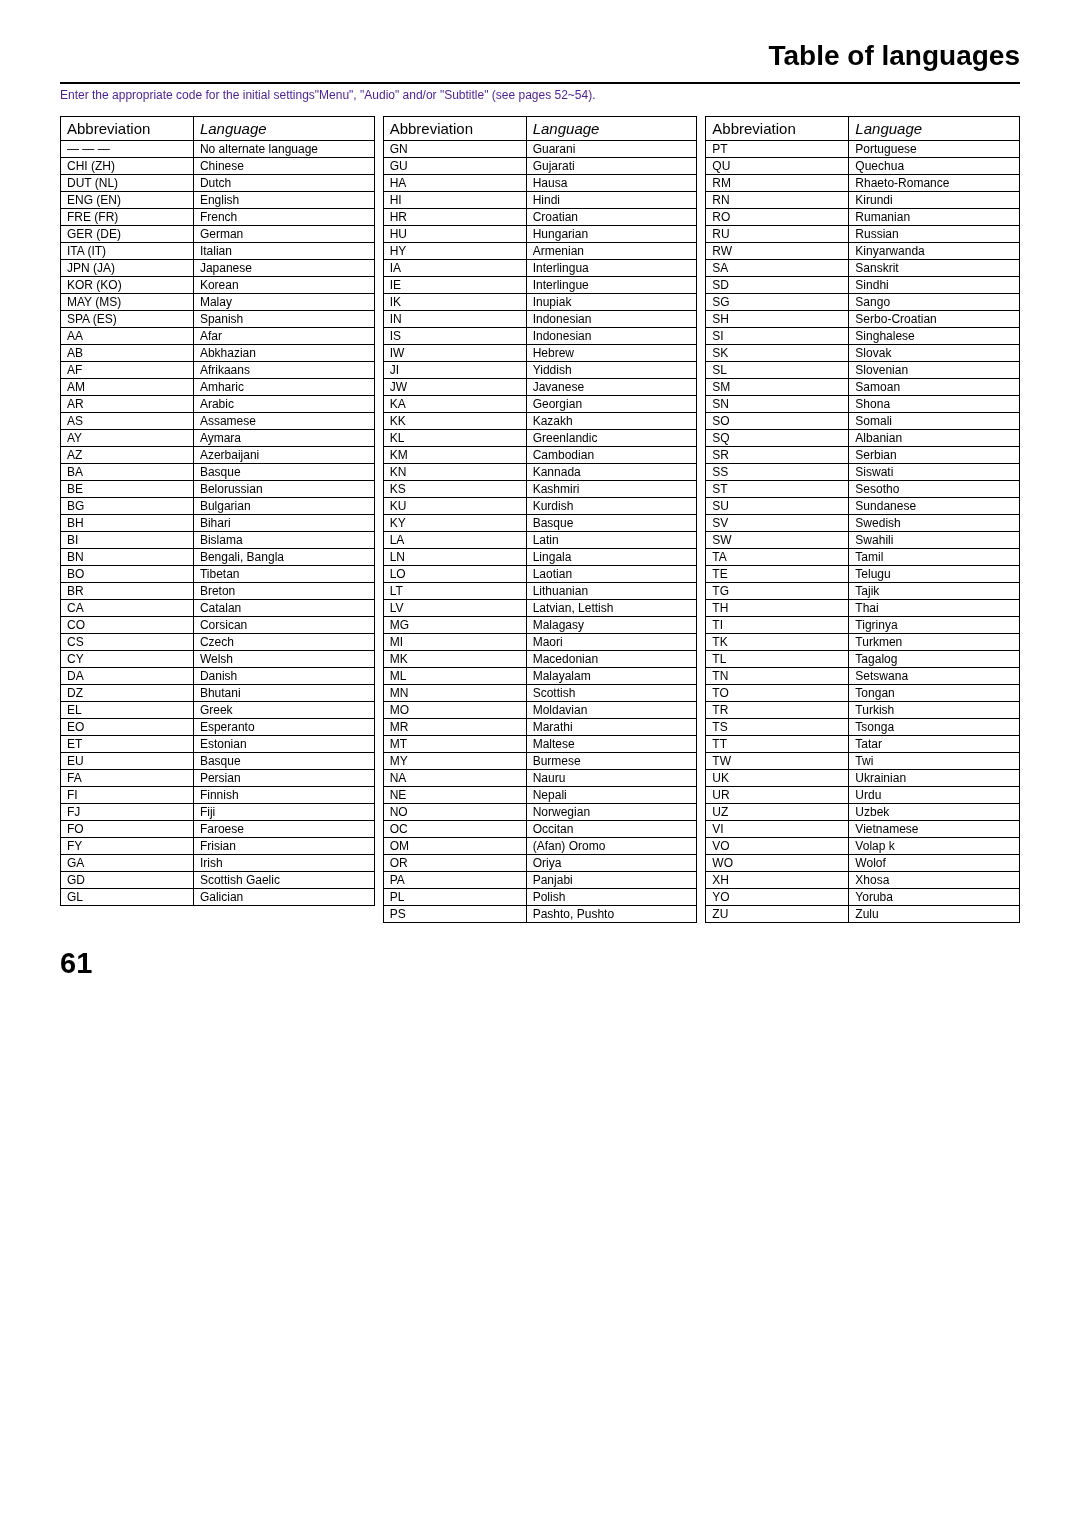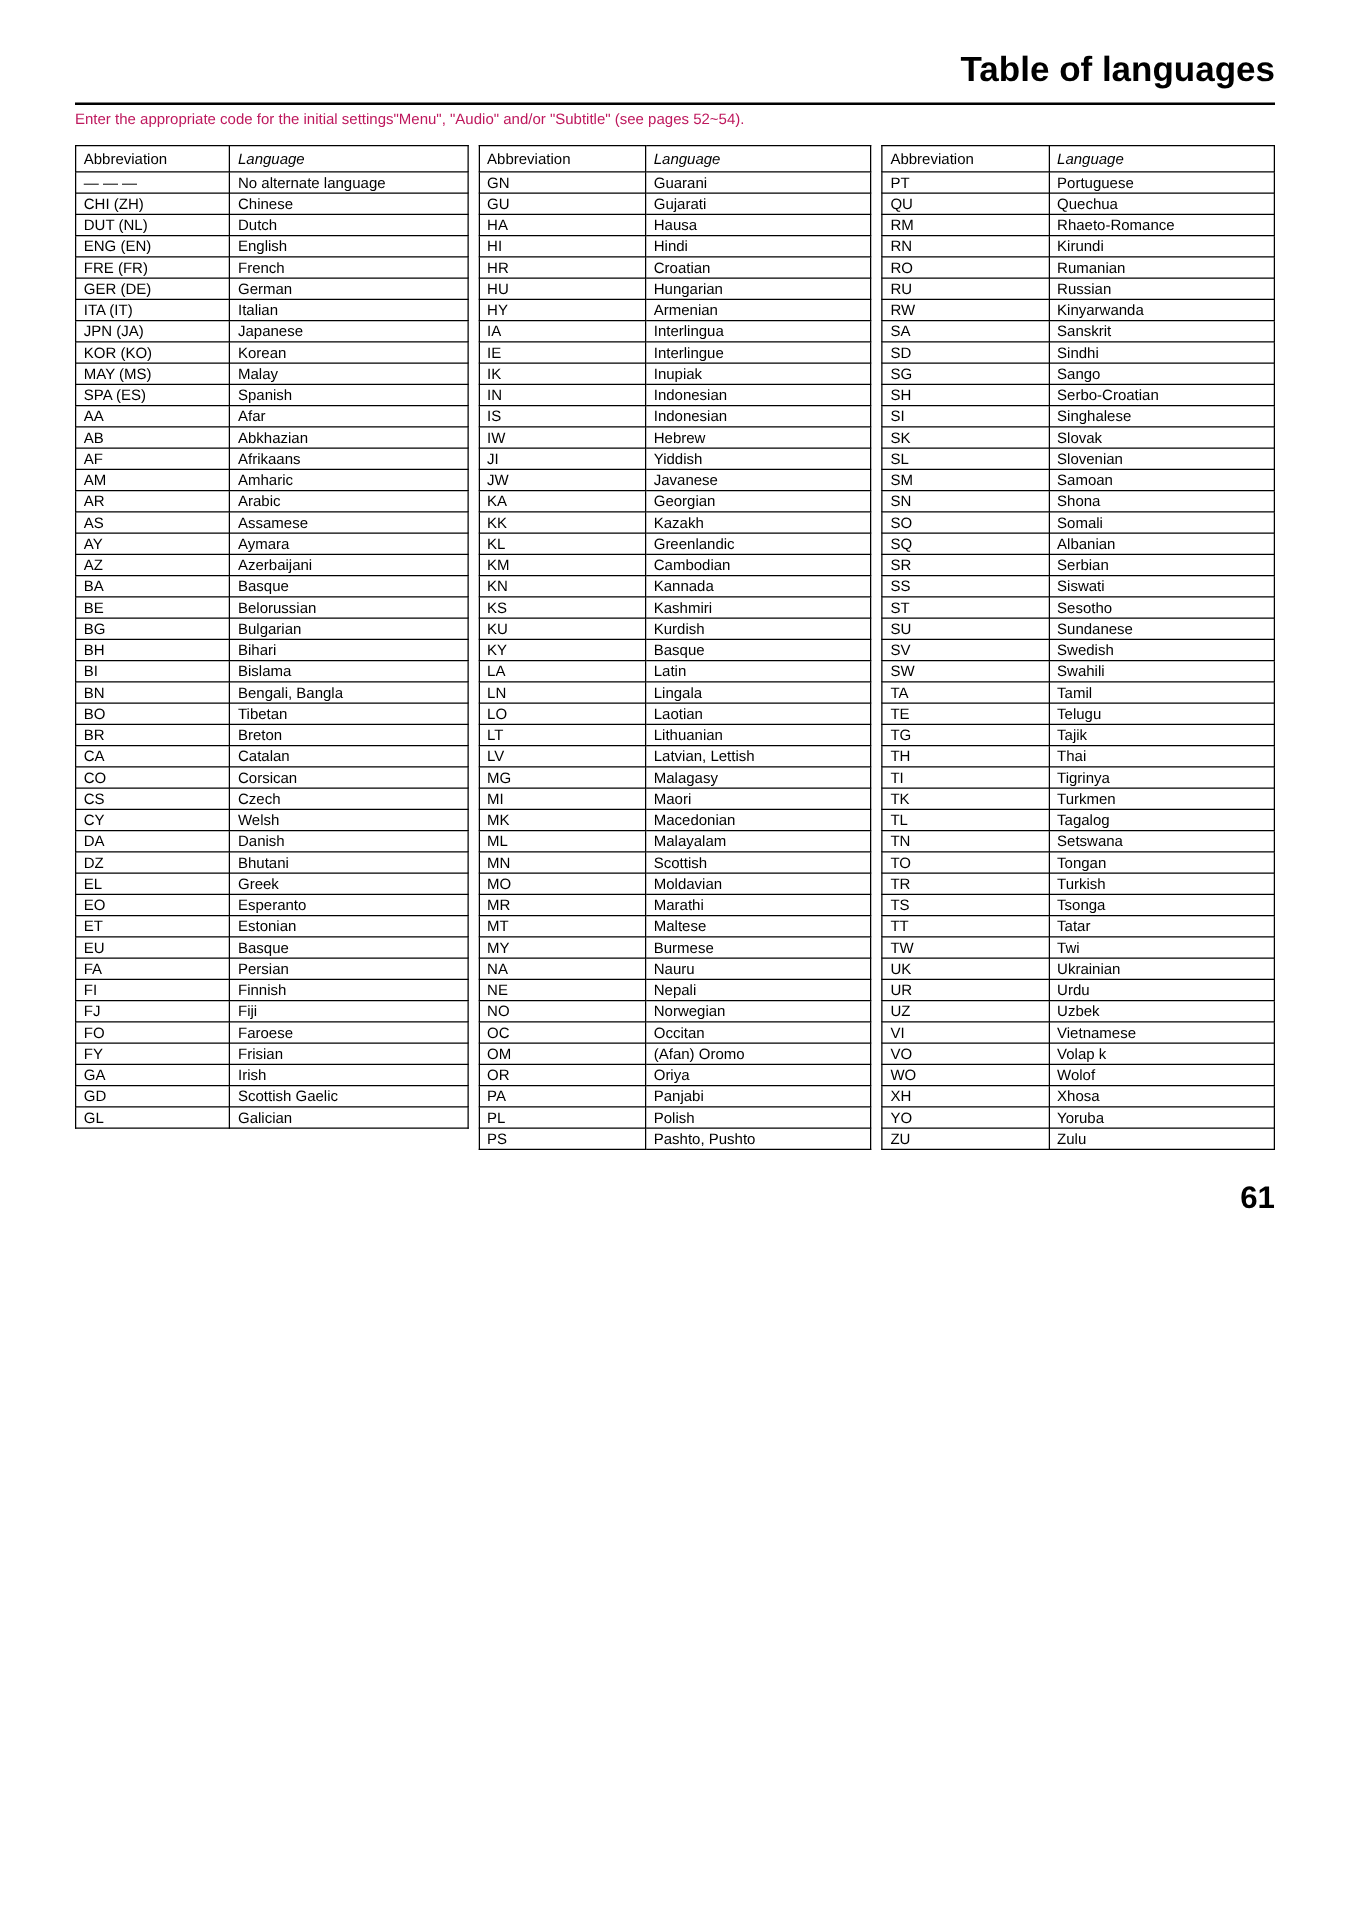--- a/index.html
+++ b/index.html
@@ -16,52 +16,51 @@
       text-align: right;
       font-size: 28px;
       font-weight: bold;
       border-bottom: 2px solid #000;
       padding-bottom: 10px;
       margin-bottom: 4px;
     }
     .subtitle {
       font-size: 12px;
       margin-bottom: 14px;
-      color: #be185d;
+      color: #4c1d95;
     }
     .tables-container {
       display: flex;
       gap: 0;
       align-items: flex-start;
     }
     .lang-table {
       border-collapse: collapse;
       flex: 1;
     }
     .lang-table th {
       border: 1px solid #000;
       padding: 3px 6px;
       font-weight: normal;
-      font-size: 12px;
+      font-size: 15px;
       text-align: left;
       background: #fff;
     }
     .lang-table td {
       border: 1px solid #000;
       padding: 1px 6px;
       font-size: 12px;
       vertical-align: top;
       white-space: nowrap;
     }
     .col-abbr { width: 85px; }
     .col-lang { width: 115px; font-style: italic; }
     .table-divider { width: 8px; }
     .page-number {
-      text-align: right;
-      font-size: 25px;
+      font-size: 29px;
       font-weight: bold;
       margin-top: 24px;
     }
   </style>
 </head>
 <body>
 
 <div class="page-title">Table of languages</div>
 <div class="subtitle">Enter the appropriate code for the initial settings"Menu", "Audio" and/or "Subtitle" (see pages 52~54).</div>
 

